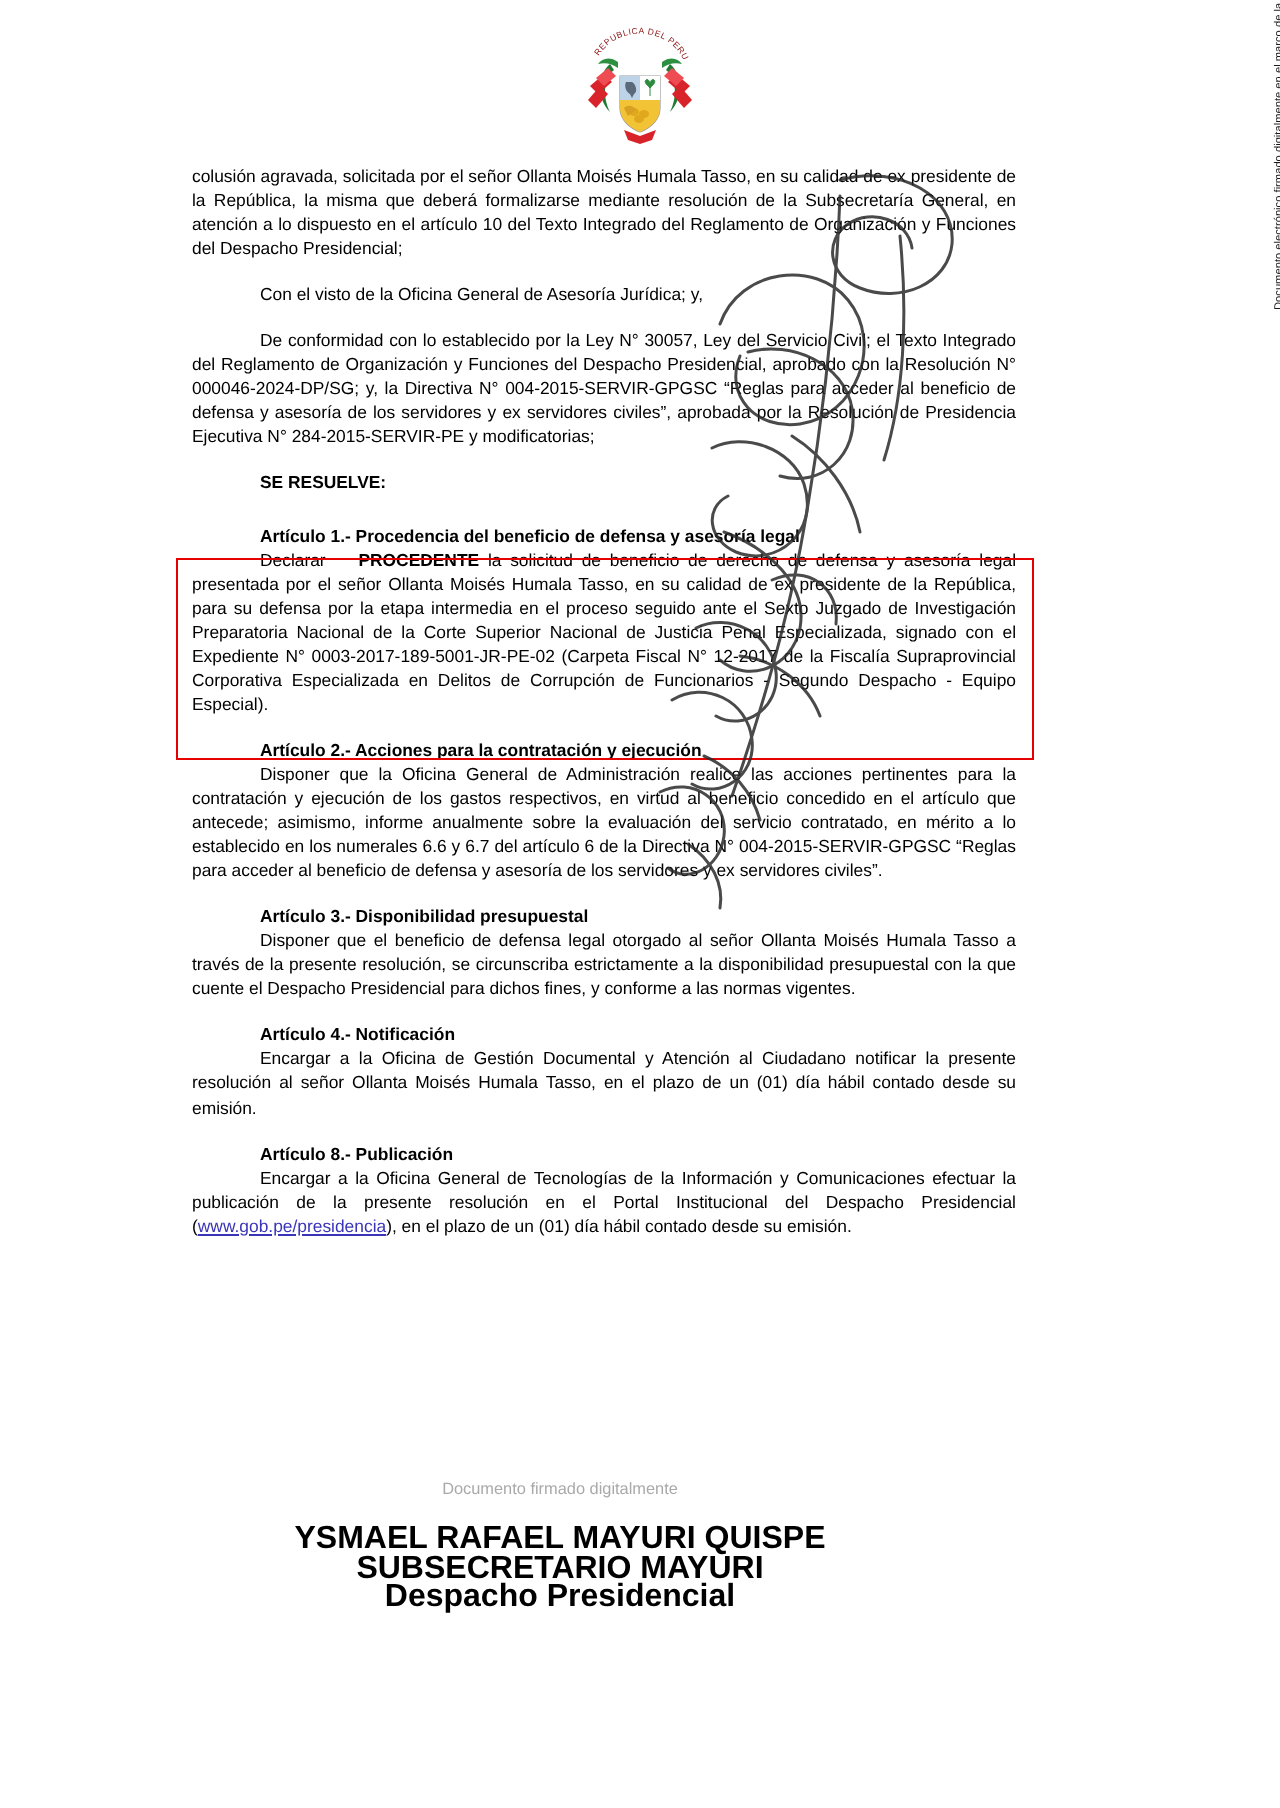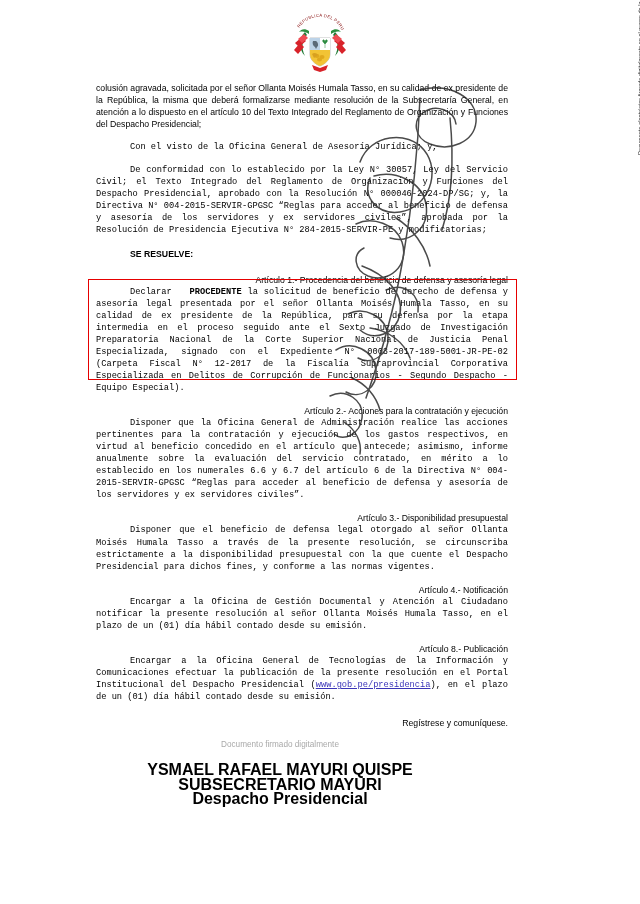--- a/index.html
+++ b/index.html
@@ -44,37 +44,36 @@
     color: #000000;
     text-align: justify;
     text-justify: inter-word;
   }
   .para {
     margin: 0;
     text-align: justify;
   }
   .indent {
     text-indent: 34px;
-    font-family: Liberation Mono, monospace;
   }
   .gap {
     height: 11px;
   }
   .gap-lg {
     height: 14px;
   }
   b, .bold {
     font-weight: bold;
     padding-left: 12px;
   }
   .art-head {
-    font-weight: normal;
+    font-weight: bold;
     margin: 0;
     padding-left: 34px;
-    text-align: right;
+    text-align: left;
   }
   .resuelve {
     font-weight: bold;
     margin: 0;
     padding-left: 34px;
     text-align: left;
   }
   .doclink {
     color: #3a34b8;
     text-decoration: underline;
@@ -219,21 +218,20 @@
     <div class="gap"></div>
 
     <p class="art-head">Artículo 4.- Notificación</p>
     <p class="para indent">Encargar a la Oficina de Gestión Documental y Atención al Ciudadano notificar la presente resolución al señor Ollanta Moisés Humala Tasso, en el plazo de un (01) día hábil contado desde su emisión.</p>
     <div class="gap"></div>
 
     <p class="art-head">Artículo 8.- Publicación</p>
     <p class="para indent"><span>Encargar a la Oficina General de Tecnologías de la Información y Comunicaciones efectuar la publicación de la presente resolución en el Portal Institucional del Despacho Presidencial (</span><a class="doclink" href="#">www.gob.pe/presidencia</a><span>), en el plazo de un (01) día hábil contado desde su emisión.</span></p>
     <div class="gap-lg"></div>
 
-    <p class="art-head">Regístrese y comuníquese.</p>
   </div>
 
   <div id="red-box"></div>
 
   <div id="scrawl">
     <svg width="260" height="420" viewBox="0 0 260 420" fill="none">
       <g stroke="#2b2b2b" stroke-width="1.5" fill="none" stroke-linecap="round" stroke-linejoin="round" opacity="0.85">
         <path d="M120 12 C150 4 178 20 176 44 C174 64 150 74 130 66 C114 60 112 42 124 34 C136 26 154 32 156 46"></path>
         <path d="M60 84 C70 56 108 52 124 72 C142 94 128 130 100 134 C78 137 62 120 70 100"></path>
         <path d="M74 98 C96 92 122 104 126 126 C130 150 110 166 90 160"></path>

